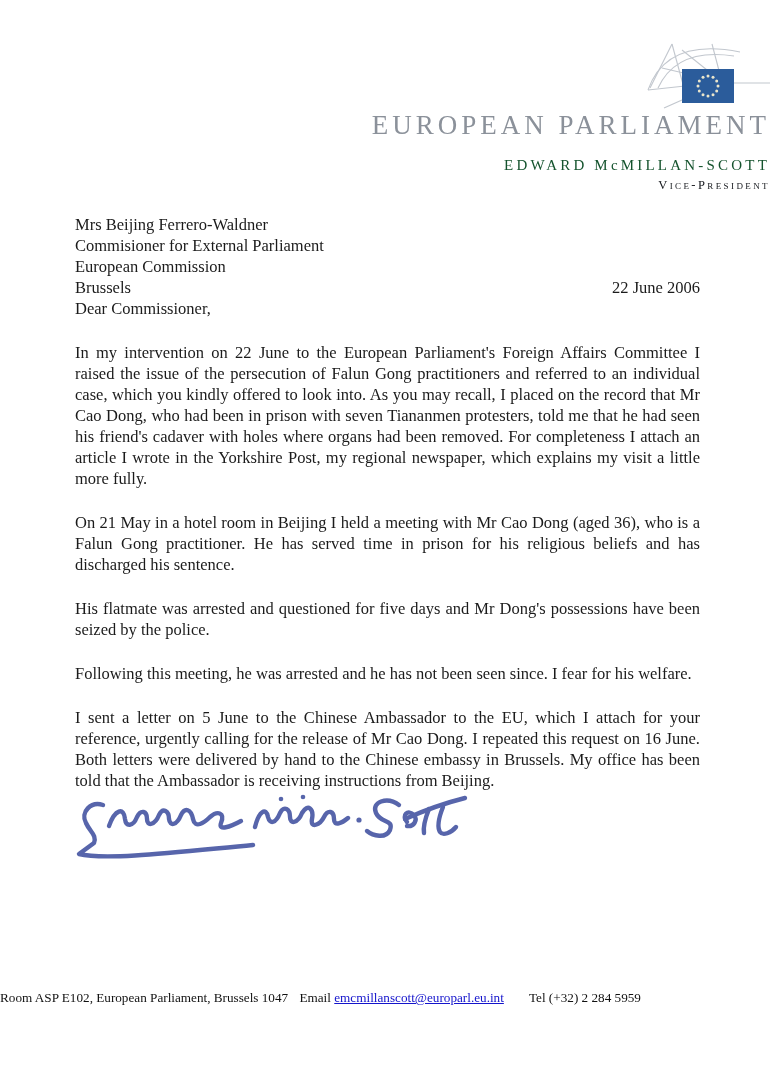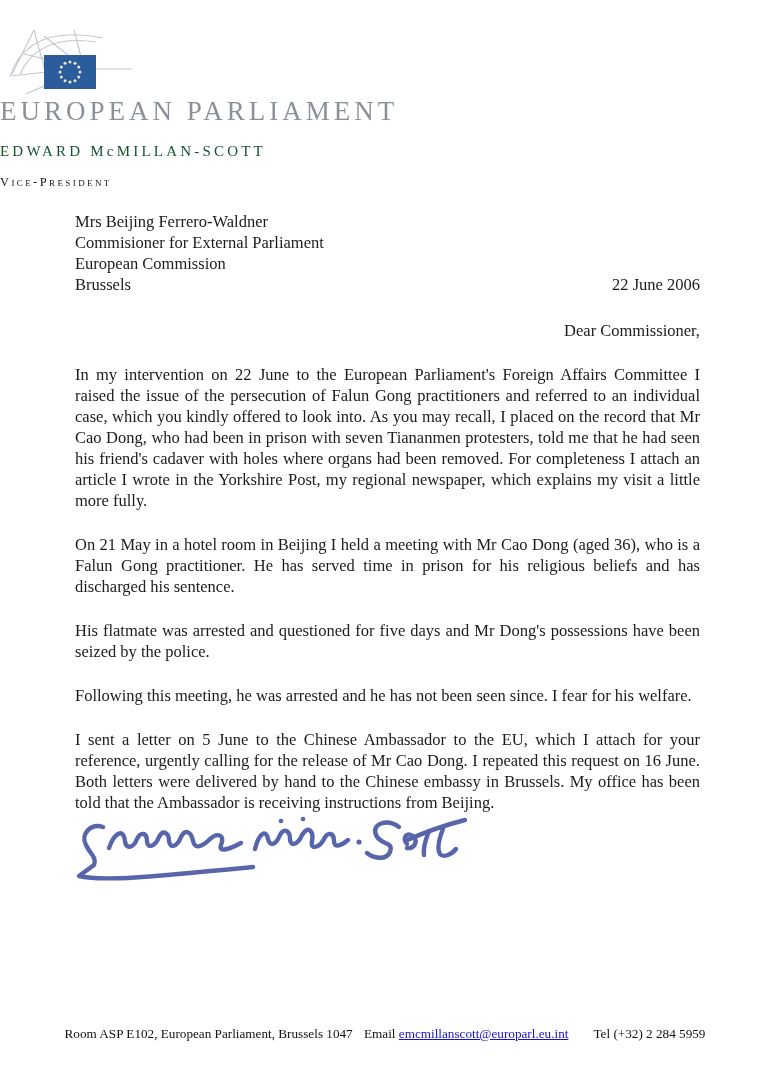--- a/index.html
+++ b/index.html
@@ -6,62 +6,61 @@
   .page{
     position:relative;
     width:770px;height:1089px;
     margin:0 auto;
     background:#ffffff;
     font-family:"Liberation Serif","DejaVu Serif",serif;
     color:#1b1b1b;
     overflow:hidden;
   }
   
-  .header{padding-top:24px;text-align:left;}
+  .header{padding-top:38px;text-align:right;}
   .logo-wrap{display:inline-block;line-height:0;}
   .org-name{
     margin-top:-4px;
     font-size:27px;
     letter-spacing:4px;
     color:#8b919a;
     font-weight:normal;
   }
   .person-name{
     margin-top:16px;
     font-size:15px;
     letter-spacing:3.2px;
     color:#14532d;
   }
   .person-title{
-    margin-top:15px;
+    margin-top:4px;
     font-size:12.5px;
     font-variant:small-caps;
     letter-spacing:2.4px;
     color:#14171c;
   }
   
   .content{
     margin:21px 70px 0 75px;
     font-size:16.5px;
     line-height:21px;
   }
   .recipient-block div{white-space:nowrap;}
   .city-date-row{display:flex;justify-content:space-between;}
-  .salutation{margin-top:25px;text-align:right;}
+  .salutation{}
   .body-par{
     margin:23px 0 0 0;
     text-align:justify;
   }
   .closing{margin-top:22px;}
   .signature-wrap{margin:-2px 0 0 -8px;line-height:0;}
   
   .footer{
     position:absolute;
-    left:0;right:0;top:1026px;
-    text-align:center;
+    left:0;right:0;top:990px;
     font-size:13.2px;
     color:#111111;
     white-space:nowrap;
   }
   .footer .gap-sm{display:inline-block;width:8px;}
   .footer .gap-lg{display:inline-block;width:22px;}
   .email-link{
     color:#1414cc;
     text-decoration:underline;
     cursor:pointer;

